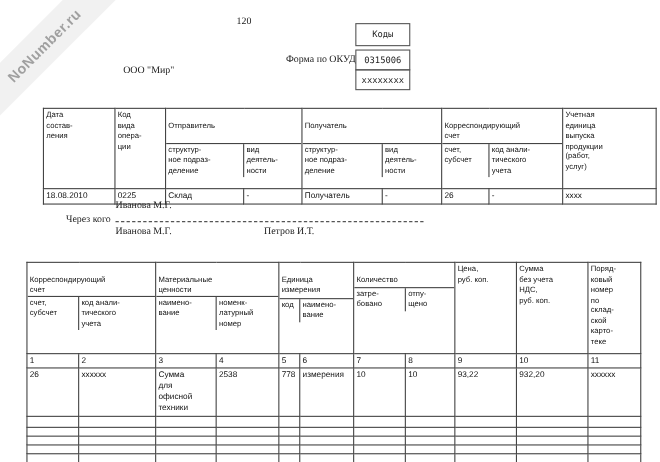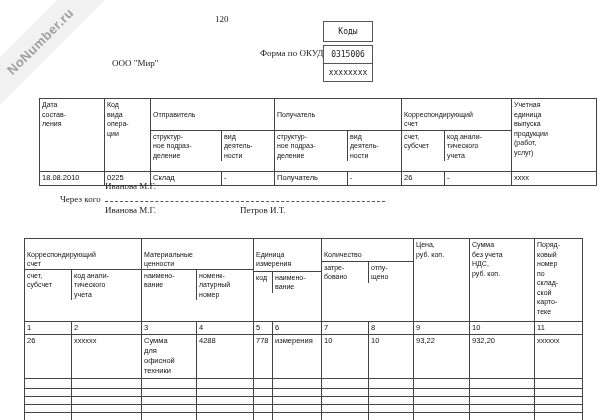--- a/index.html
+++ b/index.html
@@ -251,21 +251,21 @@
       <td>10</td>
       <td>11</td>
     </tr>
     <tr class="data" style="height:44px">
       <td>26</td>
       <td>xxxxxx</td>
       <td>Сумма
 для
 офисной
 техники</td>
-      <td>4288</td>
+      <td>2538</td>
       <td>778</td>
       <td>измерения</td>
       <td>10</td>
       <td>10</td>
       <td>93,22</td>
       <td>932,20</td>
       <td>xxxxxx</td>
     </tr>
     <tr class="data" style="height:10px">
       <td></td>

